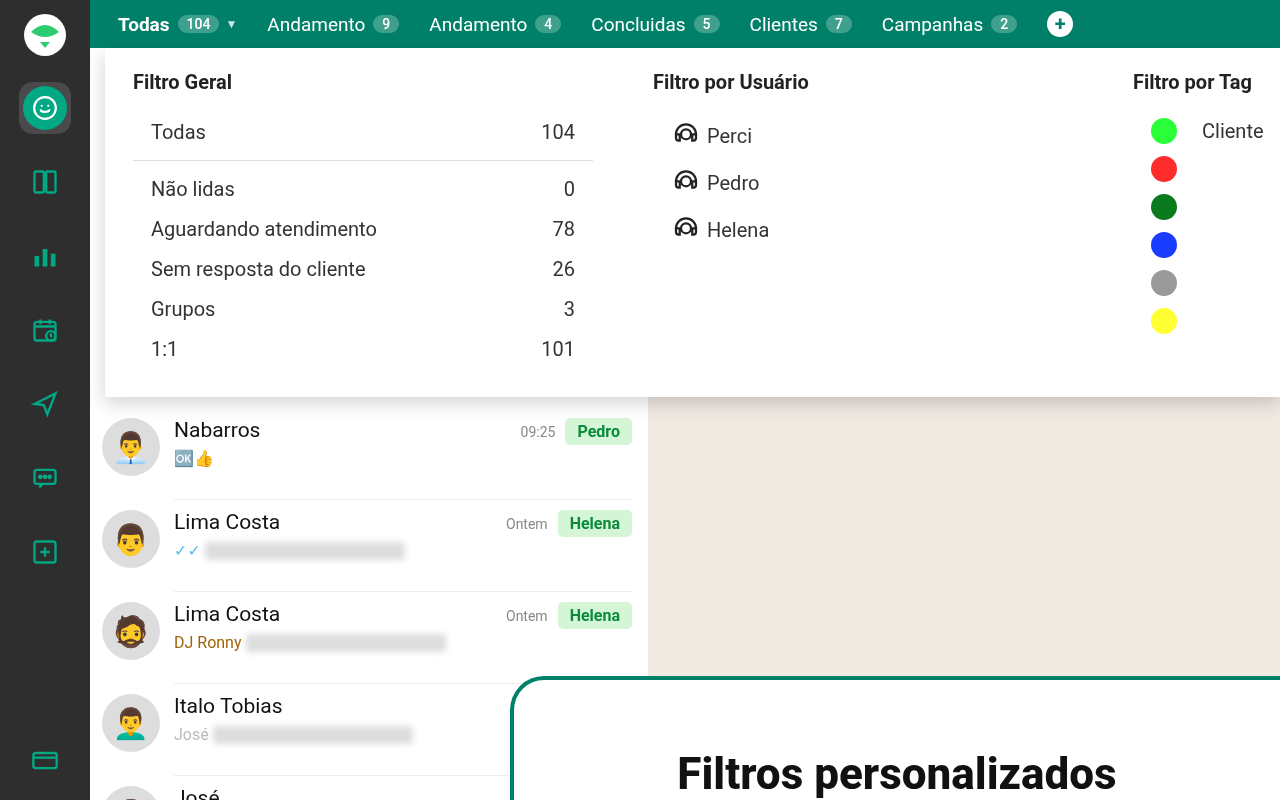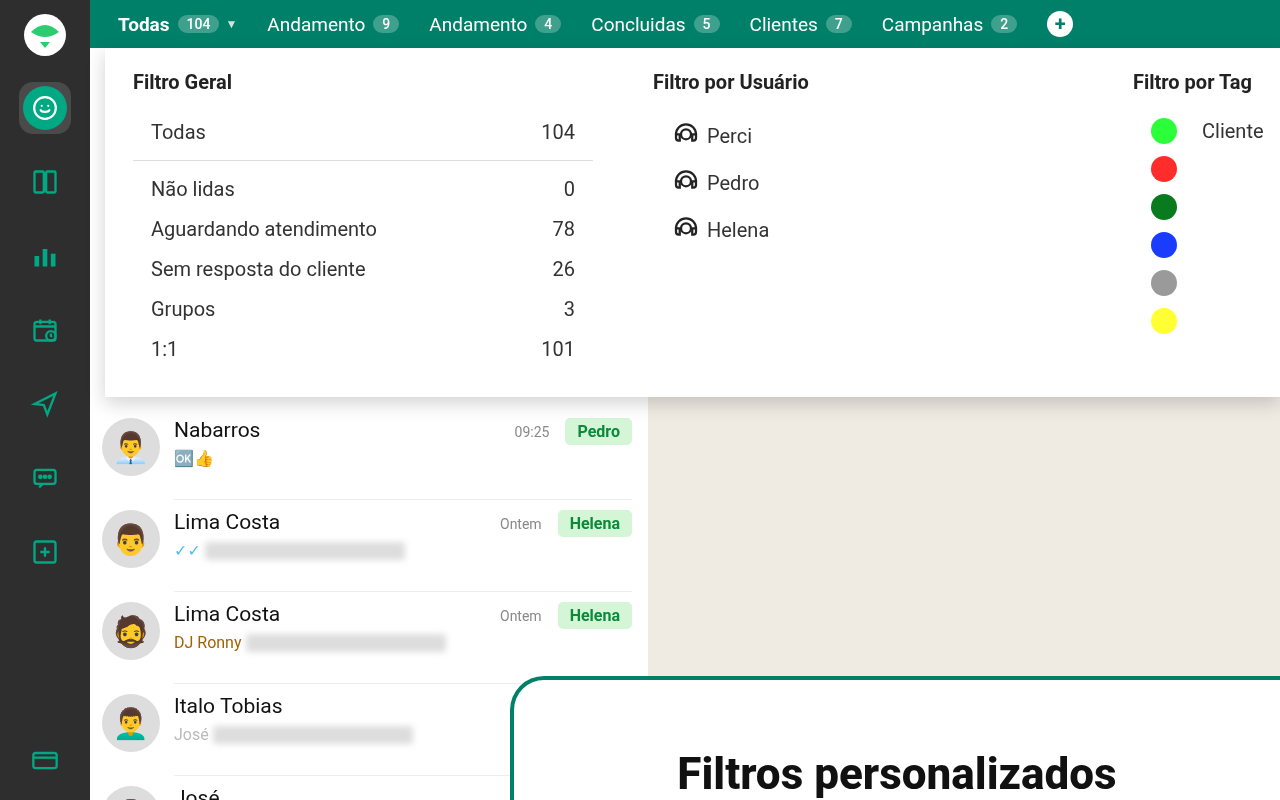--- a/index.html
+++ b/index.html
@@ -32,21 +32,21 @@
 .tag-row { display: flex; align-items: center; gap: 25px; padding: 6px 18px; cursor: pointer; }
 .tag-dot { width: 26px; height: 26px; border-radius: 50%; }
 .tag-label { font-size: 20px; color: #333; }
 
 .chat-list { position: absolute; left: 90px; top: 48px; width: 558px; bottom: 0; background: #fff; overflow: hidden; }
 .chat-row { display: flex; padding: 10px 16px 0 12px; gap: 14px; height: 92px; }
 .chat-row .avatar { width: 58px; height: 58px; border-radius: 50%; background: #ddd; flex-shrink: 0; display: flex; align-items: center; justify-content: center; font-size: 30px; }
 .chat-body { flex: 1; border-bottom: 1px solid #eee; display: flex; flex-direction: column; position: relative; padding-bottom: 6px; }
 .chat-top { display: flex; align-items: baseline; }
 .chat-name { font-size: 21px; color: #111; flex: 1; }
-.chat-time { font-size: 14px; color: #888; margin-right: 16px; }
+.chat-time { font-size: 14px; color: #888; margin-right: 10px; }
 .chat-tag { background: #d4f5d6; color: #0a8a3a; font-weight: 700; font-size: 16px; padding: 4px 12px; border-radius: 5px; }
 .chat-preview { font-size: 16px; color: #999; margin-top: 4px; display: flex; align-items: center; gap: 4px; }
 .blur-bar { display: inline-block; width: 200px; height: 18px; background: #ddd; filter: blur(3px); border-radius: 3px; vertical-align: middle; }
 
 .conv-pane { position: absolute; left: 648px; top: 48px; right: 0; bottom: 0; background: #efeae2; }
 .enc-banner { position: absolute; top: 110px; left: 120px; right: 0; background: #fdf4d3; color: #6b5f3d; font-size: 15px; padding: 10px 16px; border-radius: 8px; text-align: center; }
 .enc-banner .lock { margin-right: 4px; }
 
 .promo-card { position: absolute; right: 0; bottom: 0; width: 770px; height: 124px; background: #fff; border: 4px solid #008069; border-right: none; border-bottom: none; border-top-left-radius: 34px; display: flex; align-items: flex-end; justify-content: center; }
 .promo-card h2 { font-size: 44px; font-weight: 800; color: #111; }

